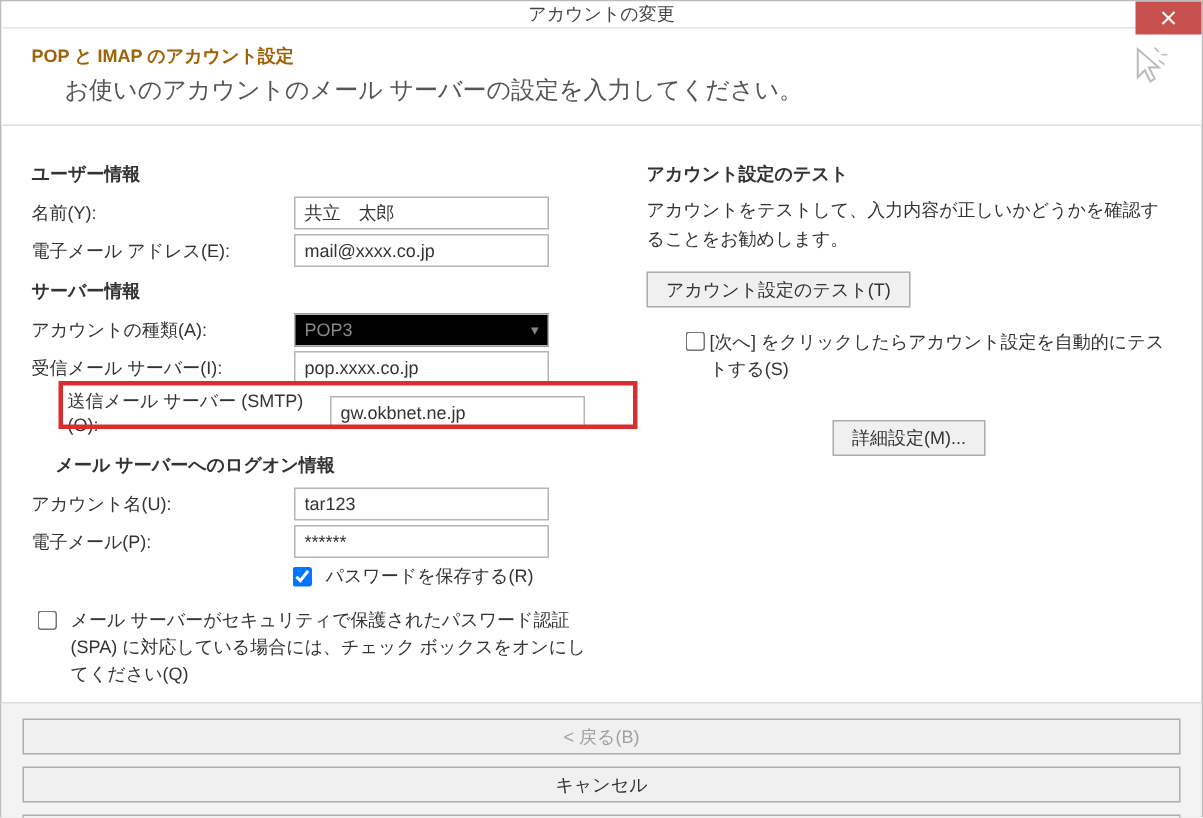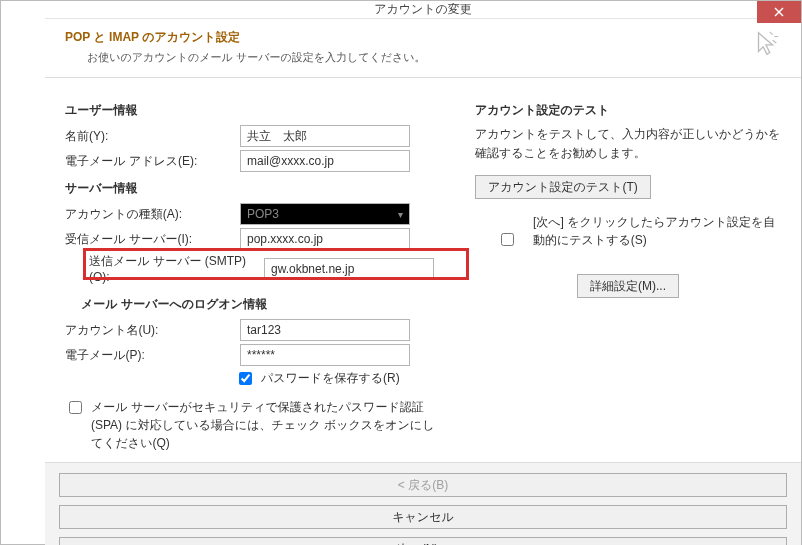--- a/index.html
+++ b/index.html
@@ -1,36 +1,36 @@
 <!DOCTYPE html>
 <html><head>
 <meta charset="utf-8">
 <style>
   * { box-sizing: border-box; font-family: "Meiryo UI", "MS UI Gothic", "Yu Gothic", sans-serif; }
   body { margin: 0; background: #fff; font-size: 12px; color: #333; }
-  .window { width: 802px; height: 545px; border: 1px solid #bbb; background: #fff; position: relative; display: flex; flex-direction: column; padding-left: 44px; }
+  .window { width: 802px; height: 545px; border: 1px solid #bbb; background: #fff; position: relative; display: flex; flex-direction: column; }
   .titlebar { height: 30px; display: flex; align-items: center; justify-content: center; position: relative; background: #fff; border-bottom: 1px solid #e5e5e5; }
   .titlebar-title { font-size: 12px; color: #444; }
   .close-btn { position: absolute; right: 0; top: 0; width: 44px; height: 22px; background: #c8504f; color: #fff; display: flex; align-items: center; justify-content: center; font-size: 13px; cursor: pointer; }
   .header { padding: 10px 20px 12px 20px; display: flex; align-items: flex-start; justify-content: space-between; border-bottom: 1px solid #ddd; background: #fff; }
   .header-left { }
   .header-title { font-weight: bold; font-size: 12px; color: #a16207; margin-bottom: 4px; }
-  .header-desc { font-size: 11px; color: #555; margin-left: 22px; }
+  .header-desc { font-size: 16px; color: #555; margin-left: 22px; }
   .cursor-icon svg { width: 30px; height: 30px; }
   .content { flex: 1; display: flex; padding: 16px 20px 10px 20px; gap: 30px; }
   .col-left { width: 380px; }
   .col-right { flex: 1; }
   .section-h { font-weight: bold; font-size: 12px; color: #333; margin: 8px 0 6px 0; }
   .row { display: flex; align-items: center; margin: 3px 0; position: relative; }
   .row .label { width: 175px; font-size: 12px; color: #333; }
   .row .field { flex: 1; }
   input[type=text], input[type=password], .select { width: 170px; height: 22px; padding: 2px 6px; font-size: 12px; border: 1px solid #b5b5b5; background: #fff; color: #333; }
   .select { background: #000000; color: #888; display: flex; align-items: center; justify-content: space-between; cursor: default; }
   .select .caret { font-size: 10px; color: #888; }
-  .checkbox-row { display: flex; align-items: flex-end; gap: 16px; margin: 4px 0; font-size: 12px; }
+  .checkbox-row { display: flex; align-items: flex-start; gap: 0; margin: 4px 0; font-size: 12px; }
   .checkbox-row input[type=checkbox] { margin-top: 2px; }
   .highlight-box { position: absolute; border: 3px solid #d92e2e; pointer-events: none; }
   .btn { height: 24px; padding: 0 12px; border: 1px solid #adadad; background: #f0f0f0; font-size: 12px; color: #333; cursor: pointer; display: inline-flex; align-items: center; }
   .btn:disabled { color: #a0a0a0; cursor: default; }
   .footer { border-top: 1px solid #ddd; background: #f3f3f3; padding: 10px 14px; display: flex; justify-content: flex-end; gap: 8px; flex-direction: column; }
   .footer .btn { min-width: 88px; justify-content: center; }
   .right-text { font-size: 12px; color: #333; line-height: 1.6; margin-bottom: 12px; }
   .save-pw-row { margin-left: 170px; display:flex; align-items:center; gap:6px; }
   .spa-row { display:flex; align-items:flex-start; gap:6px; margin-top:10px; max-width:380px;}
   .details-btn-row { display:flex; justify-content:center; margin-top:25px;}

